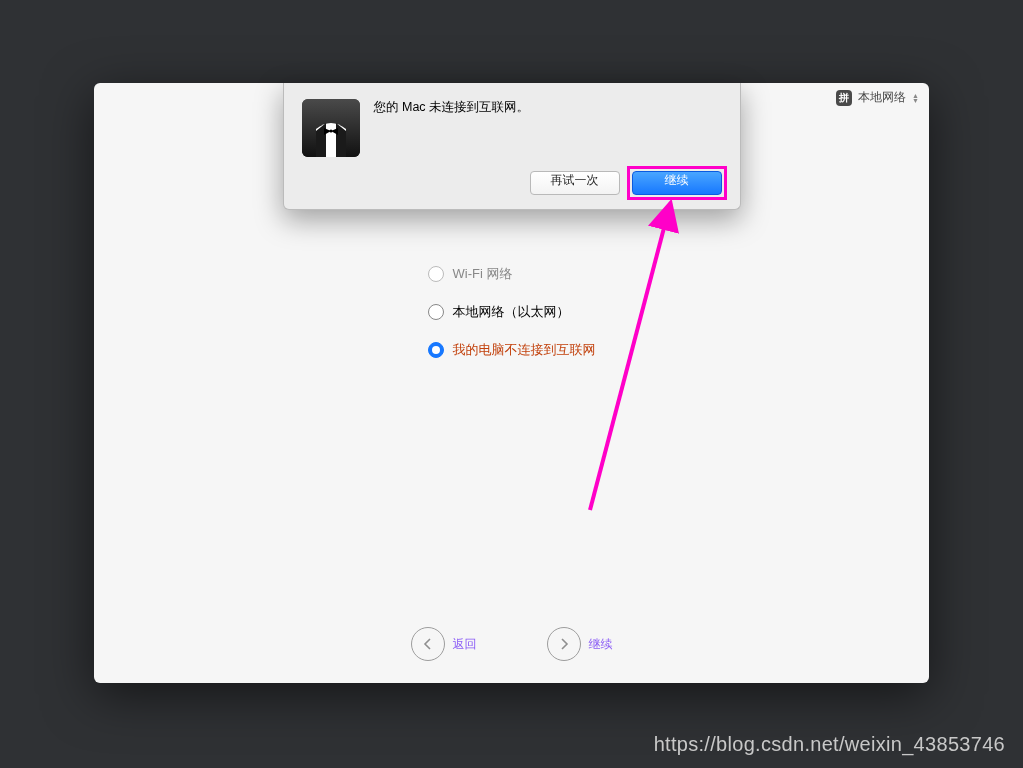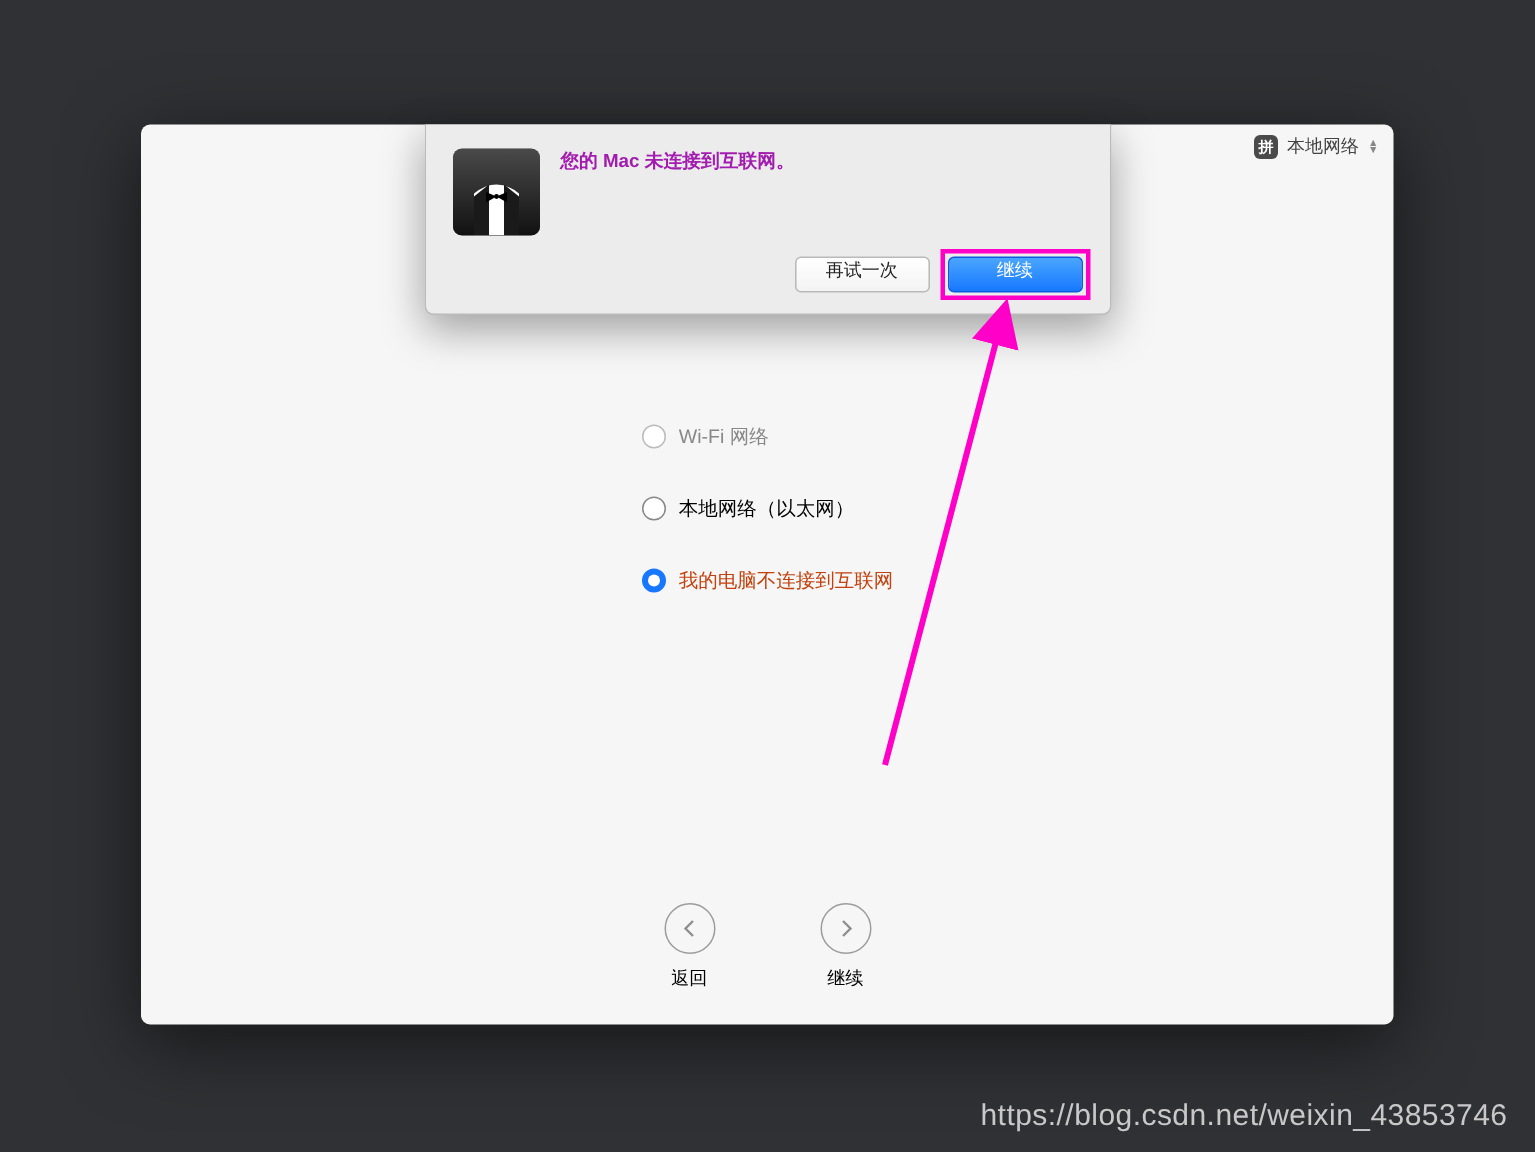--- a/index.html
+++ b/index.html
@@ -17,43 +17,43 @@
   .ime .arrows{display:flex;flex-direction:column;line-height:5px;font-size:7px;color:#888}
   
   .sheet{position:absolute;left:50%;top:0;transform:translateX(-50%);
          width:420px;background:#ececec;border:1px solid #bbb;border-top:none;
          border-radius:0 0 6px 6px;box-shadow:0 10px 28px rgba(0,0,0,.35);
          padding:16px 18px 14px 18px;z-index:5}
   .sheet-row{display:flex;gap:14px}
   .icon-box{width:58px;height:58px;border-radius:6px;flex:0 0 58px;position:relative;
             background:linear-gradient(#4a4a4a,#1a1a1a);overflow:hidden}
   .bowtie{position:absolute;inset:0}
-  .msg-title{font-weight:700;font-size:12.5px;color:#a21caf;margin-bottom:5px}
+  .msg-title{font-weight:400;font-size:12.5px;color:#000000;margin-bottom:5px}
   .msg-body{font-size:11.5px;color:#333;line-height:1.55}
   .sheet-btns{display:flex;justify-content:flex-end;gap:12px;margin-top:14px}
   .btn{height:22px;min-width:88px;border-radius:4px;font-size:12px;
        display:flex;justify-content:center;cursor:default}
   .btn.white{background:linear-gradient(#fff,#f3f3f3);border:1px solid #b9b9b9;color:#222}
   .btn.blue{background:linear-gradient(#4aa6ff,#1778ff);border:1px solid #0b5be0;color:#fff}
   .hl{position:absolute;border:3px solid #ff00c8;pointer-events:none}
   
-  .radios{position:absolute;left:50%;top:199px;transform:translateX(-50%);
-          display:flex;flex-direction:column;gap:30px;font-size:13px}
+  .radios{position:absolute;left:50%;top:182px;transform:translateX(-50%);
+          display:flex;flex-direction:column;gap:20px;font-size:13px}
   .radio{display:flex;align-items:center;gap:9px;color:#888}
   .radio .c{width:14px;height:14px;border-radius:50%;border:1.5px solid #bbb;flex:0 0 14px;
             position:relative;background:#fff}
   .radio.active{color:#c2410c}
   .radio.active .c{border-color:#1778ff;background:#1778ff}
   .radio.active .c:after{content:"";position:absolute;left:3px;top:3px;width:8px;height:8px;
                          background:#fff;border-radius:50%}
   .radio.enabled{color:#000000}
   .radio.enabled .c{border-color:#888}
   
   .nav{position:absolute;left:0;right:0;bottom:22px;display:flex;justify-content:center;gap:70px}
-  .nav .item{display:flex;flex-direction:column;align-items:center;gap:8px;color:#000000;
+  .nav .item{display:flex;align-items:center;gap:8px;color:#8b5cf6;
              font-size:12px}
   .circ{width:32px;height:32px;border-radius:50%;border:1.5px solid #9d9d9d;
         display:flex;align-items:center;justify-content:center}
   .circ svg{stroke:#8f8f8f}
   
   .arrow-svg{position:absolute;left:0;top:0;pointer-events:none;z-index:10}
   .wm{position:absolute;right:18px;bottom:12px;color:#c8c8c8;font-size:20px;
       letter-spacing:.3px}
 </style>
 </head>

